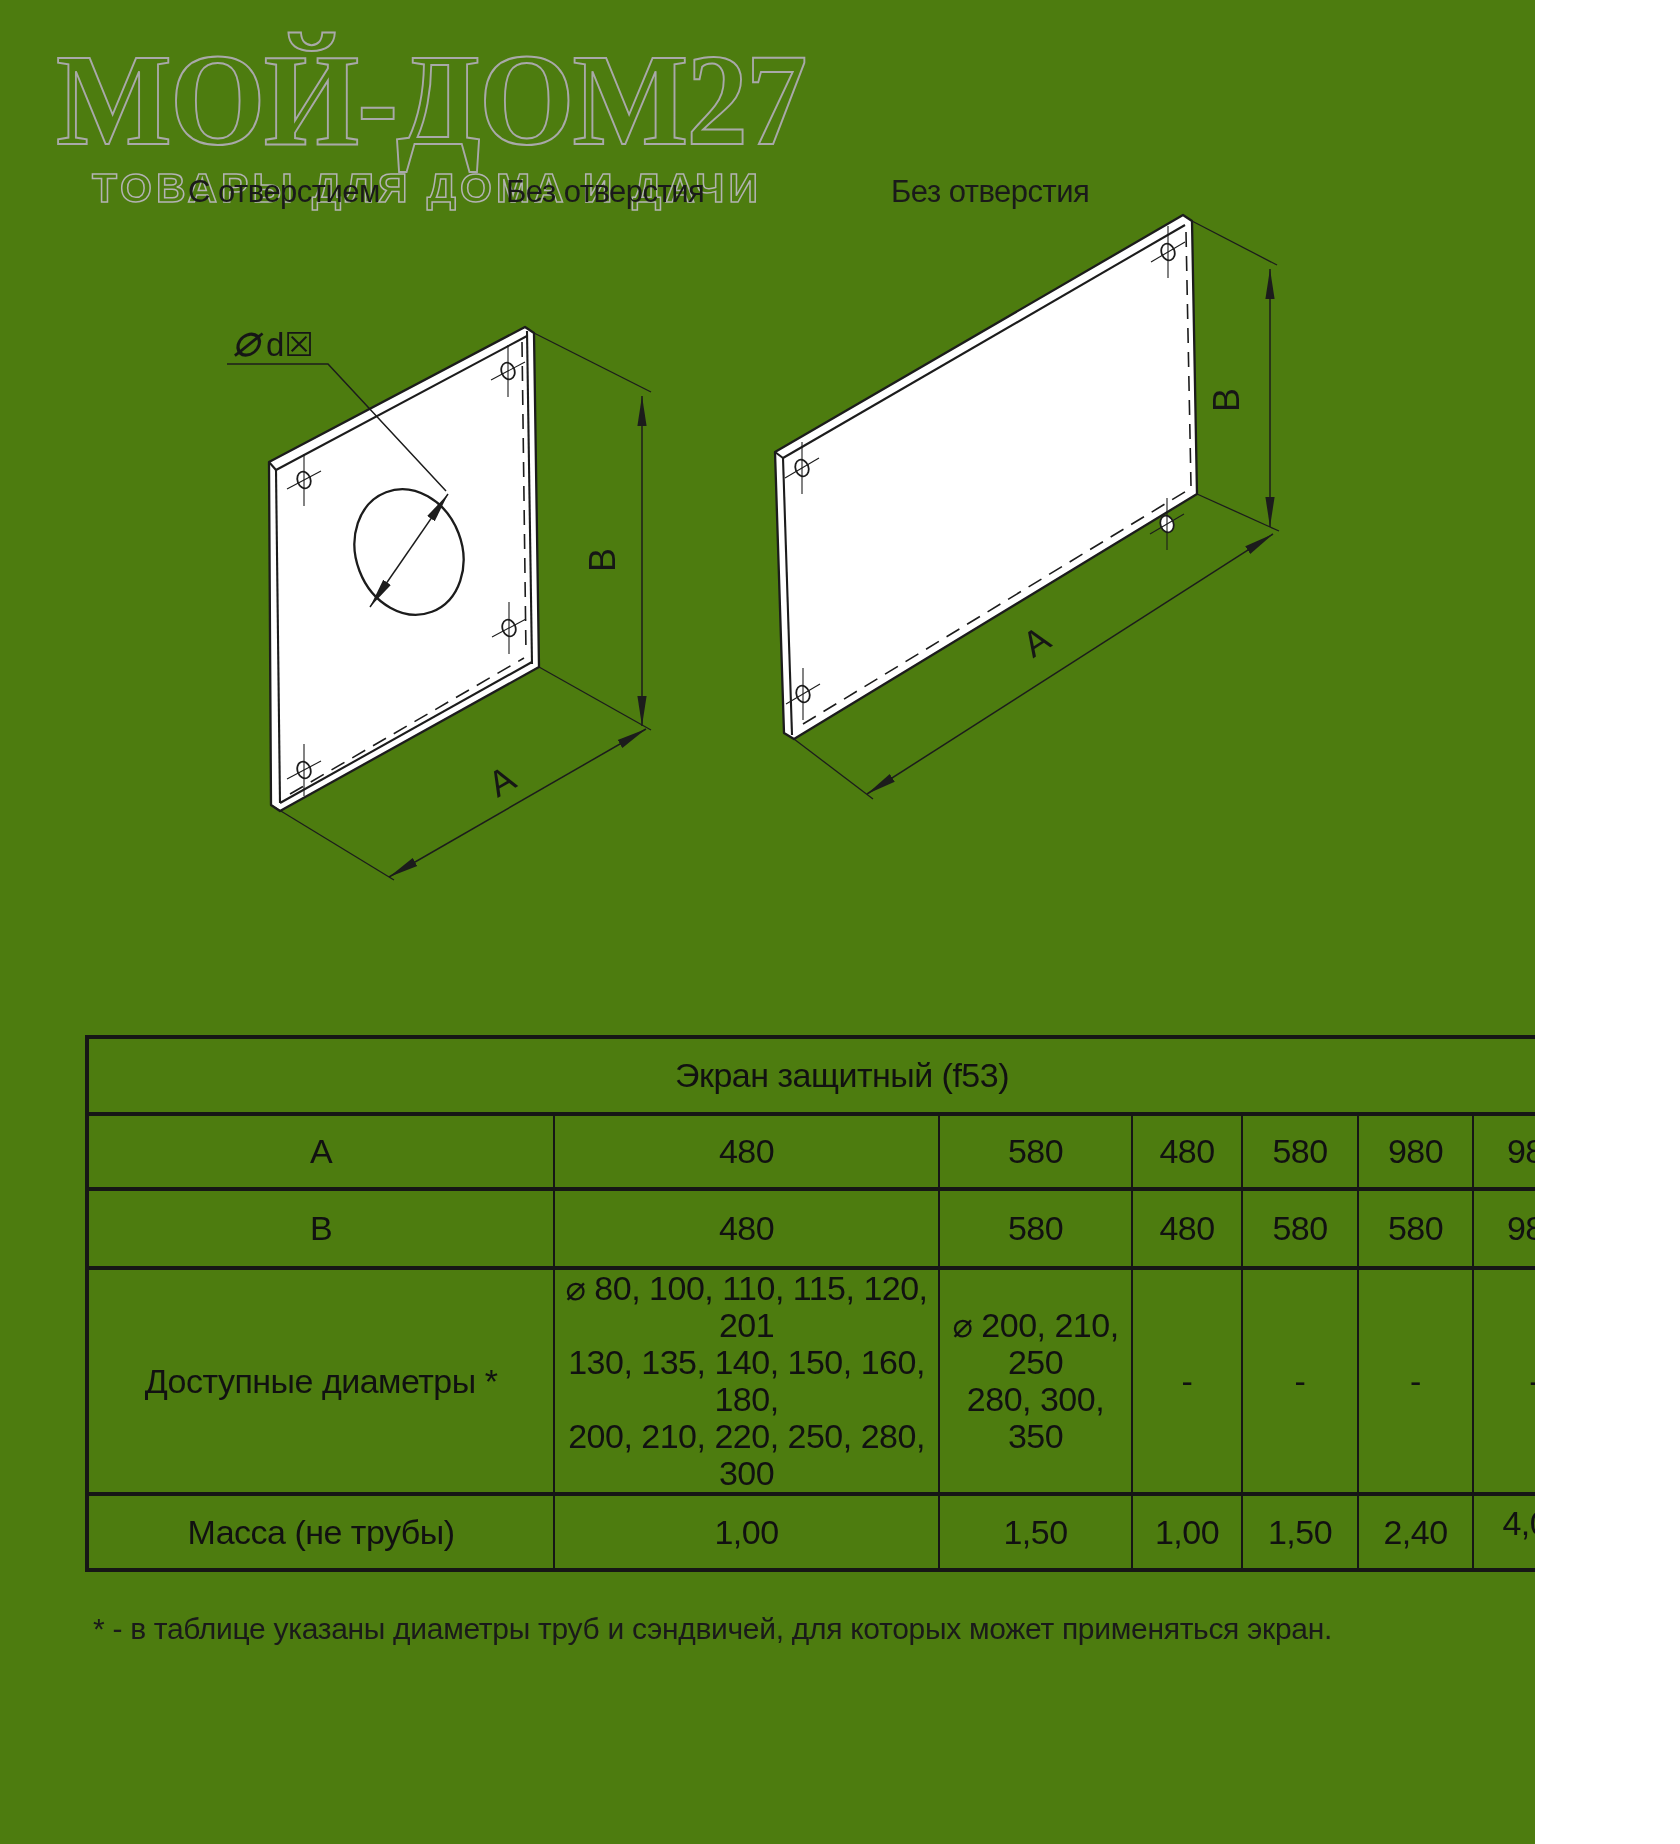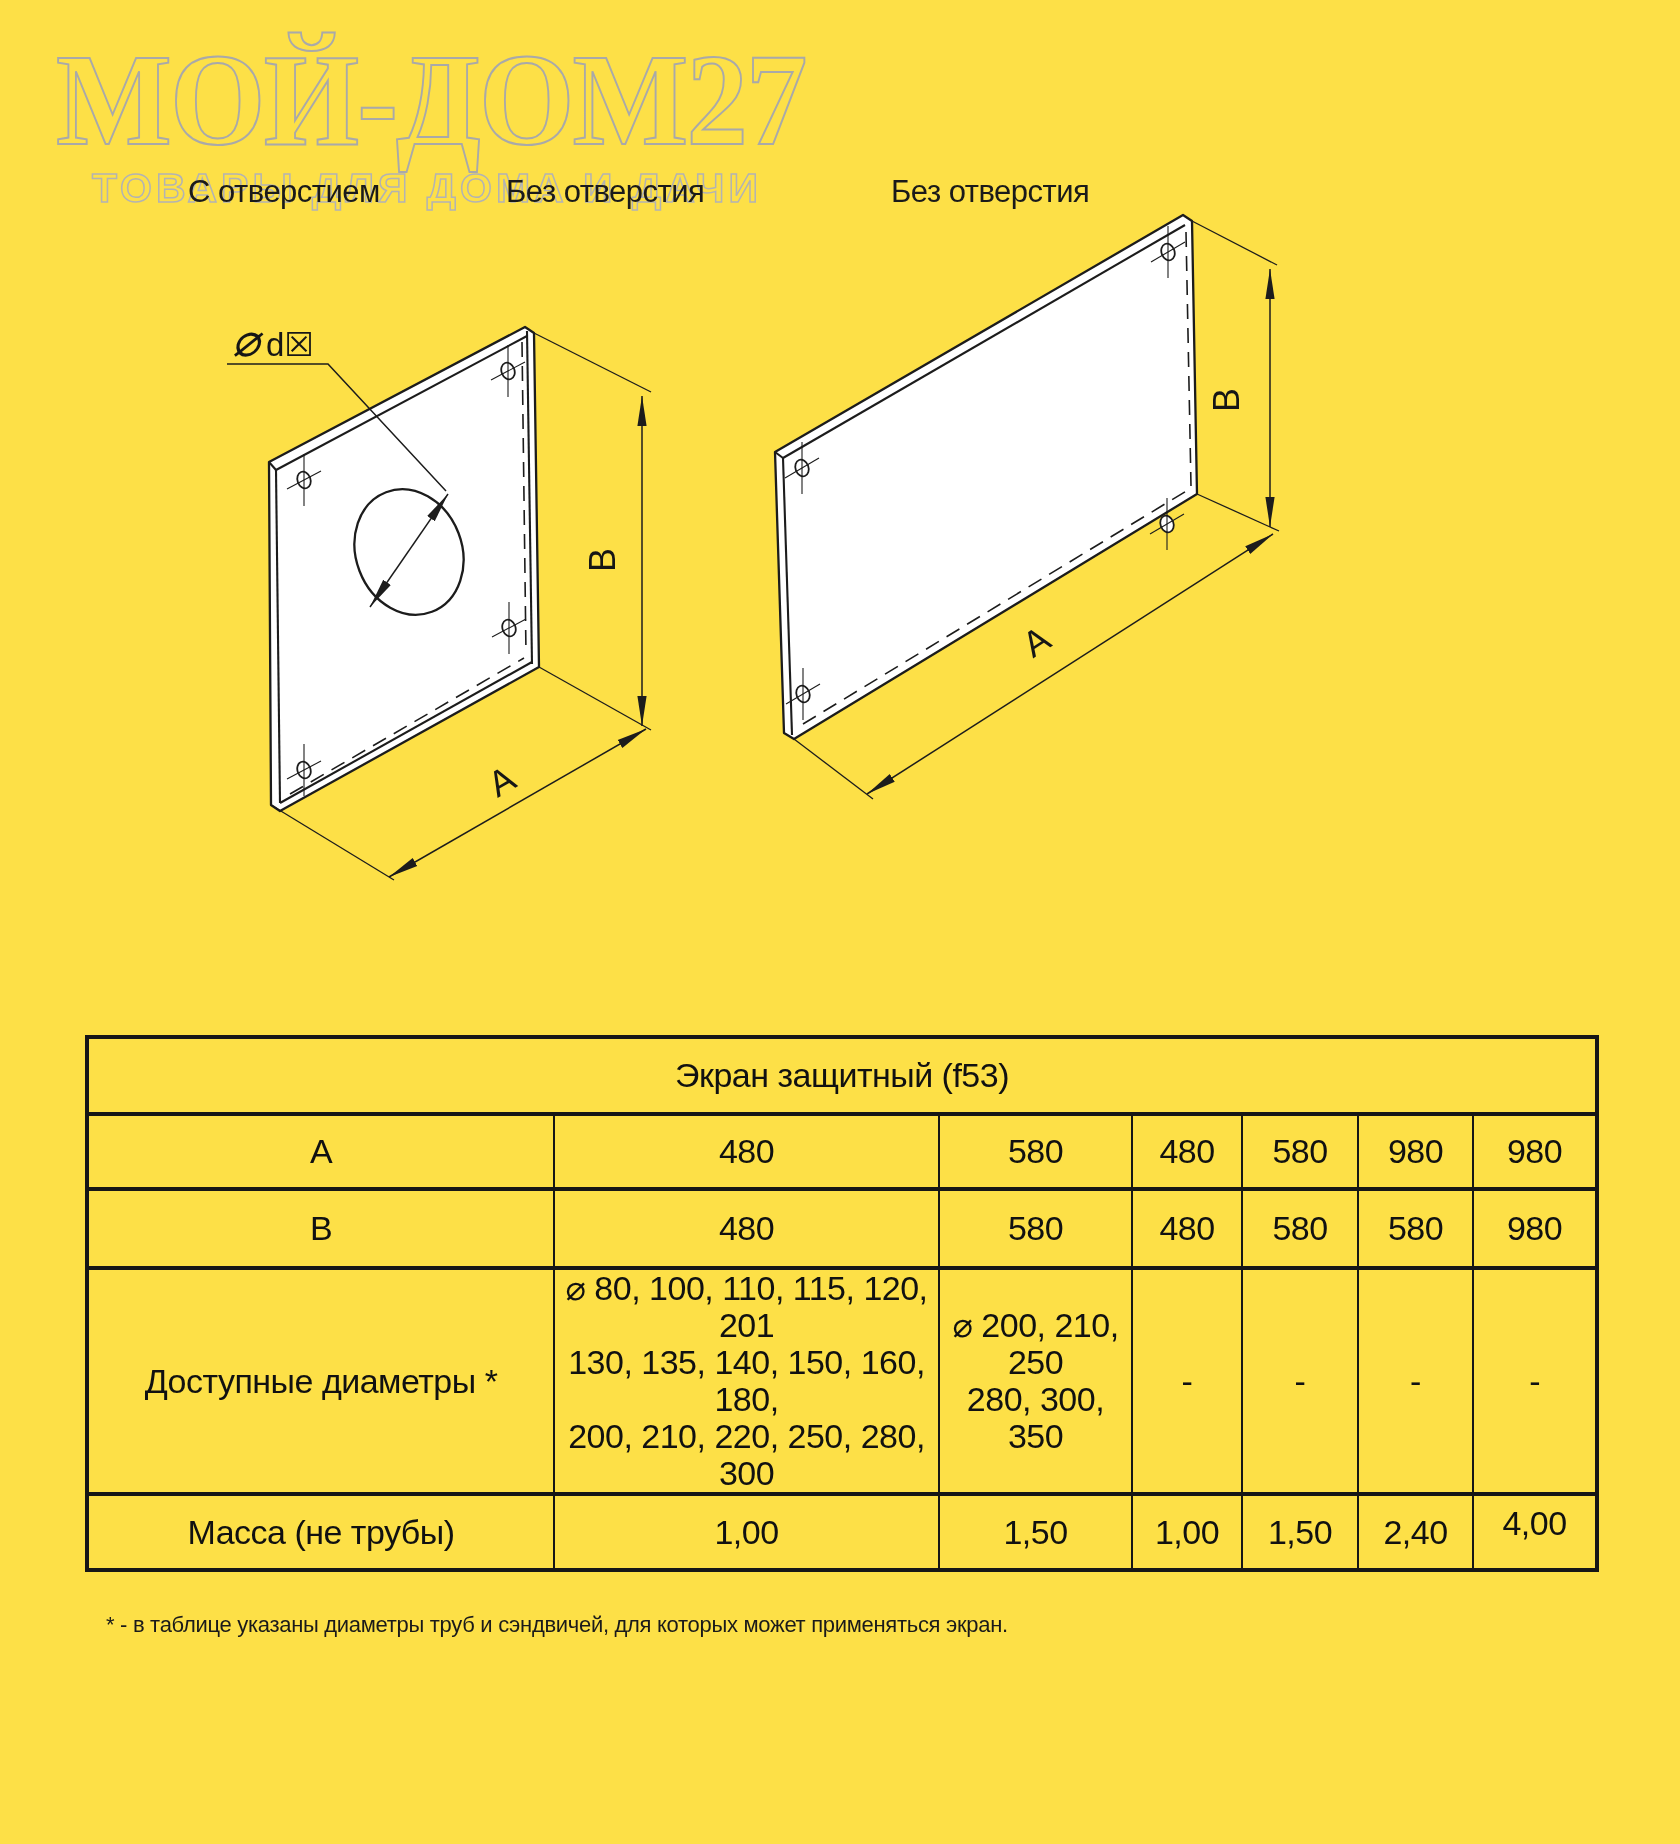--- a/index.html
+++ b/index.html
@@ -1,18 +1,18 @@
 <!DOCTYPE html>
 <html><head>
 <meta charset="utf-8">
 <style>
   html,body{margin:0;padding:0;background:#ffffff;}
   #canvas{
-    position:relative;width:1680px;height:1844px;background:#fde047;
-    font-family:"Liberation Sans",sans-serif;color:#161616;overflow:hidden;
+    position:relative;width:1516px;height:1844px;background:#4d7c0f;
+    font-family:"Liberation Sans",sans-serif;color:#161616;overflow:hidden;padding-left:19px;
   }
   
   .wm-title{
     position:absolute;left:56px;top:34px;
     font-family:"Liberation Serif",serif;font-weight:bold;
     font-size:132px;letter-spacing:-2px;line-height:1;
     color:transparent;-webkit-text-stroke:2px #a9a9a9;
     transform:scaleX(0.93);transform-origin:left top;white-space:nowrap;
   }
   .wm-sub{
@@ -50,21 +50,21 @@
     text-align:center;vertical-align:middle;padding:0;font-size:34px;
   }
   table.spec{border:4px solid #161616;}
   td.left-pad{text-align:left;padding-left:27px;line-height:1.28;}
   td.dia-label{text-align:left;padding-left:24px;}
   td.mass-label{text-align:left;padding-left:72px;}
   td.dia-cell{text-align:left;padding-left:8px;font-size:30px;line-height:37px;}
   .raise{display:inline-block;transform:translateY(-9px);}
   
   .footnote{
-    position:absolute;left:106px;width:1560px;font-size:22px;line-height:1;
+    position:absolute;left:93px;width:1560px;font-size:30px;line-height:1;
     color:#1a1a1a;letter-spacing:-0.3px;white-space:nowrap;
   }
 </style>
 </head>
 <body>
 
 <div id="canvas">
 
   <div class="wm-title">МОЙ-ДОМ27</div>
   <div class="wm-sub">ТОВАРЫ ДЛЯ ДОМА И ДАЧИ</div>

